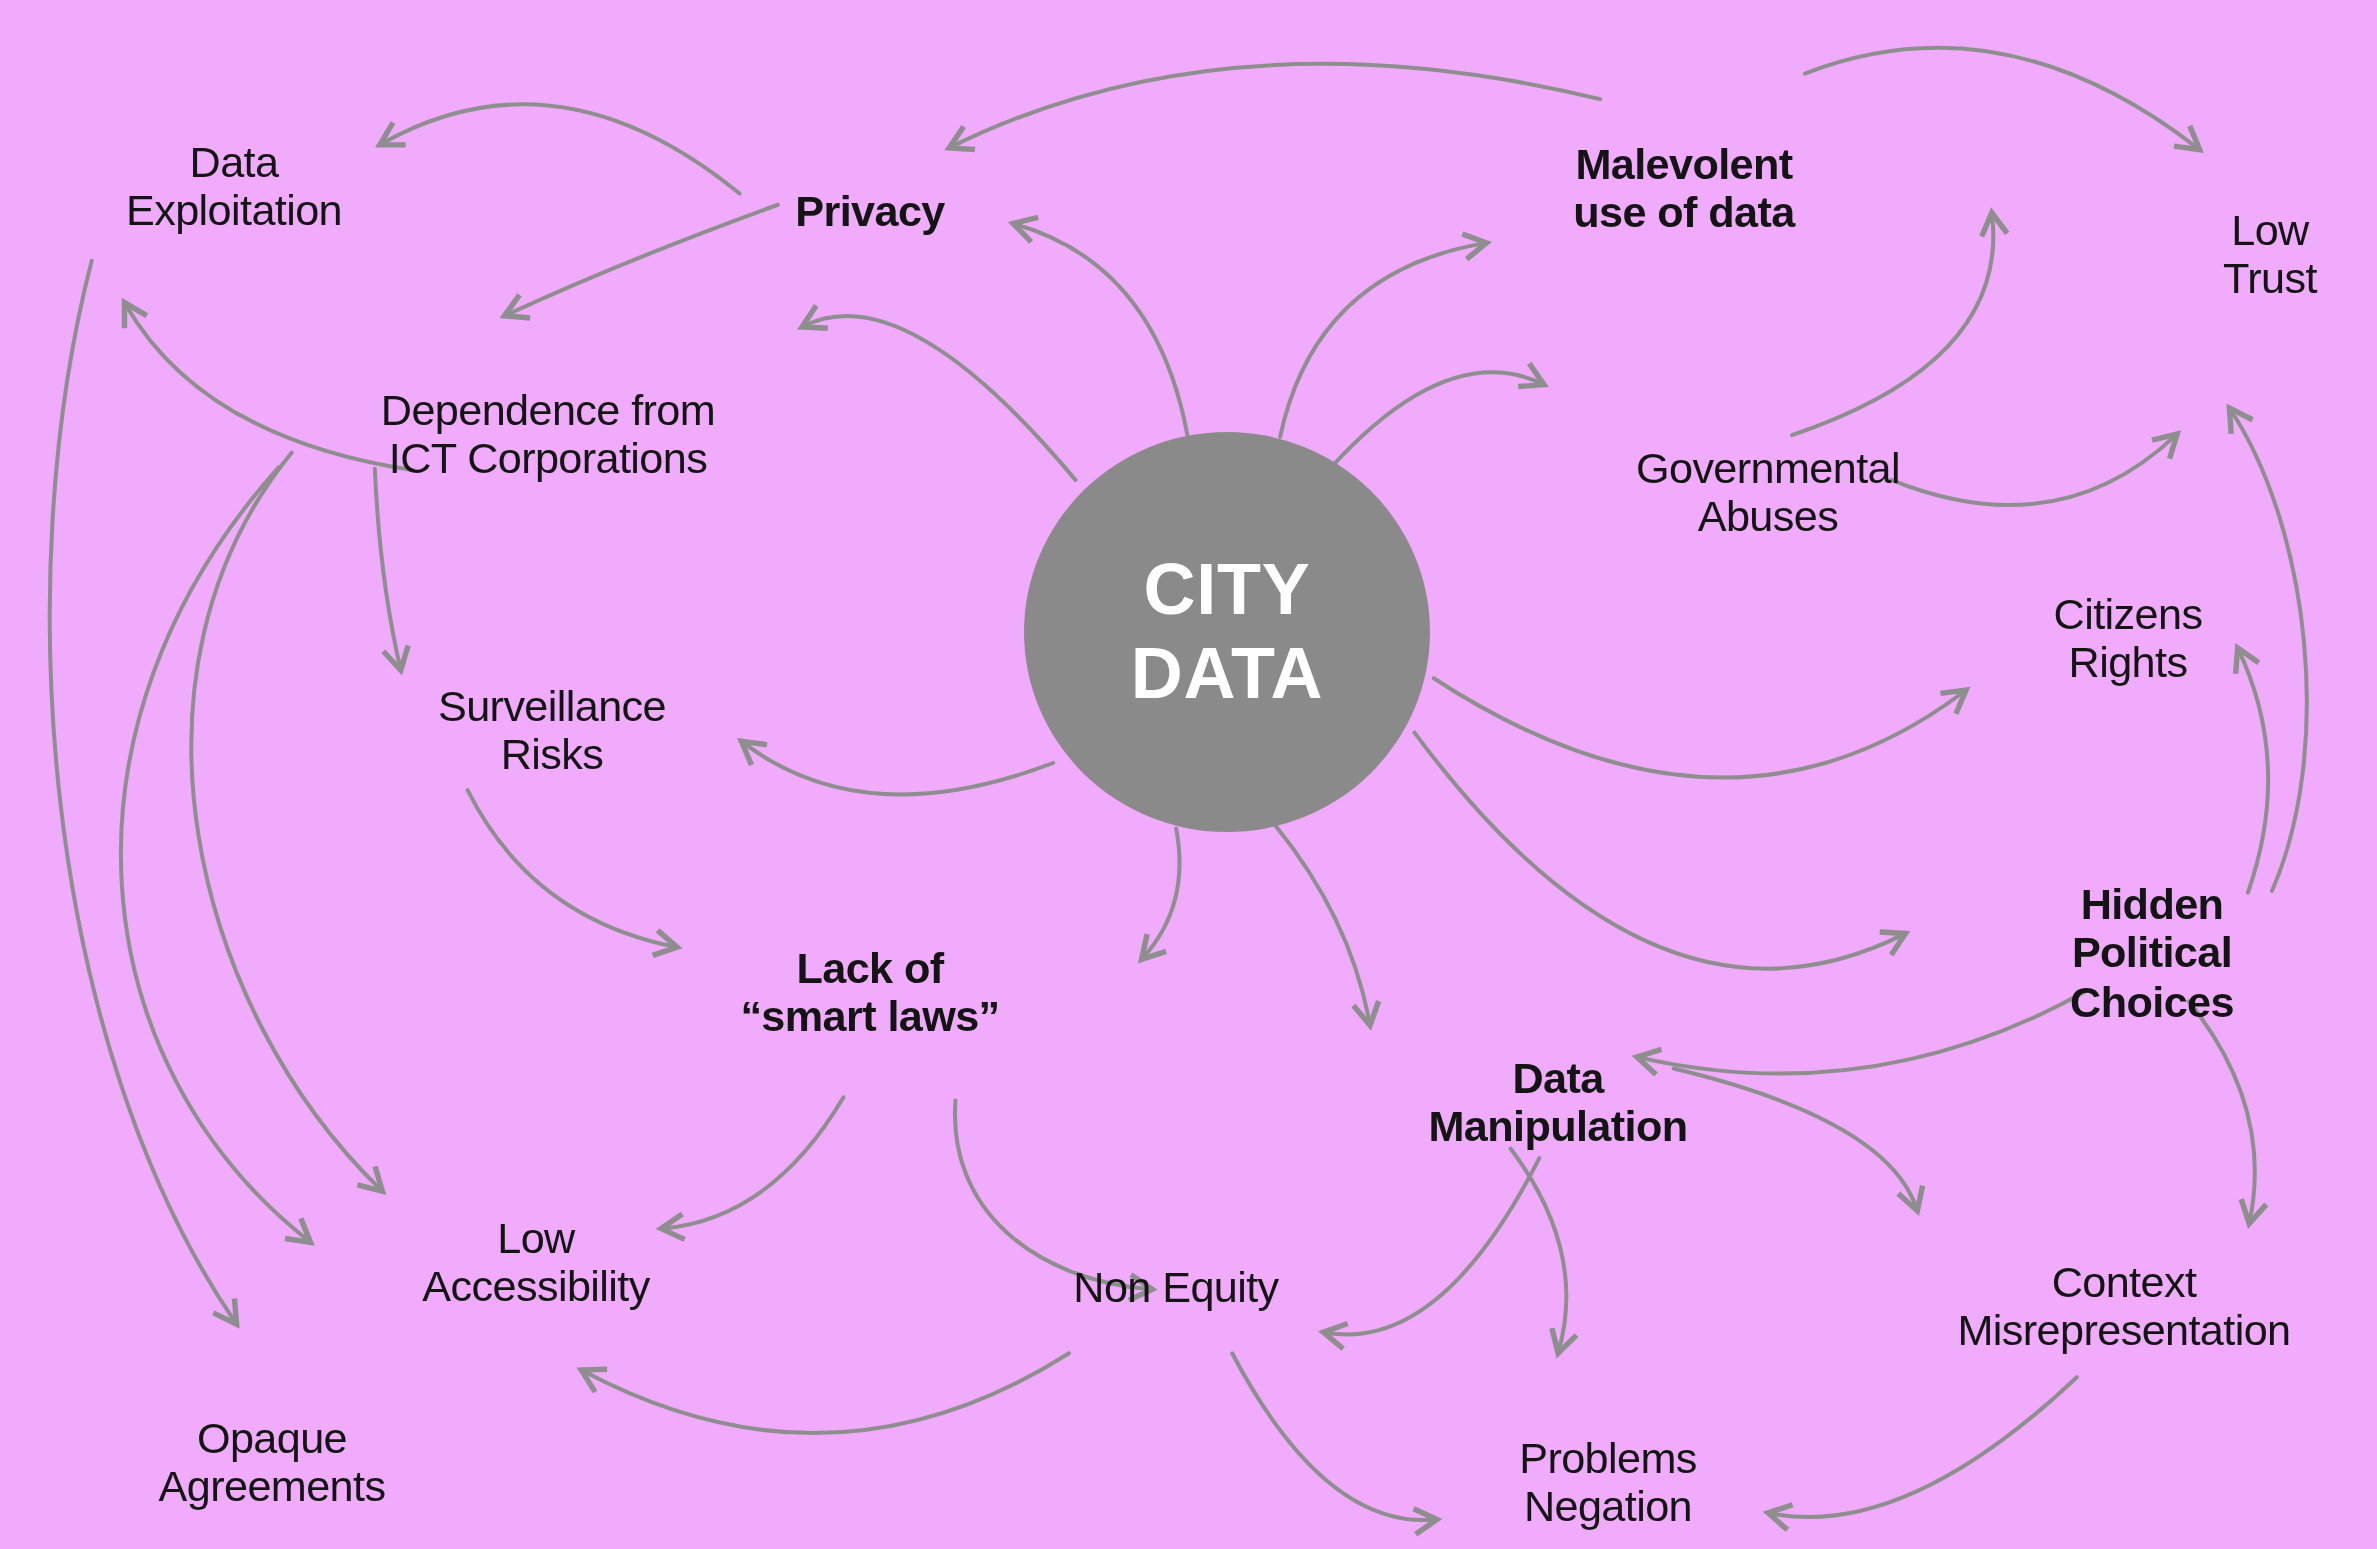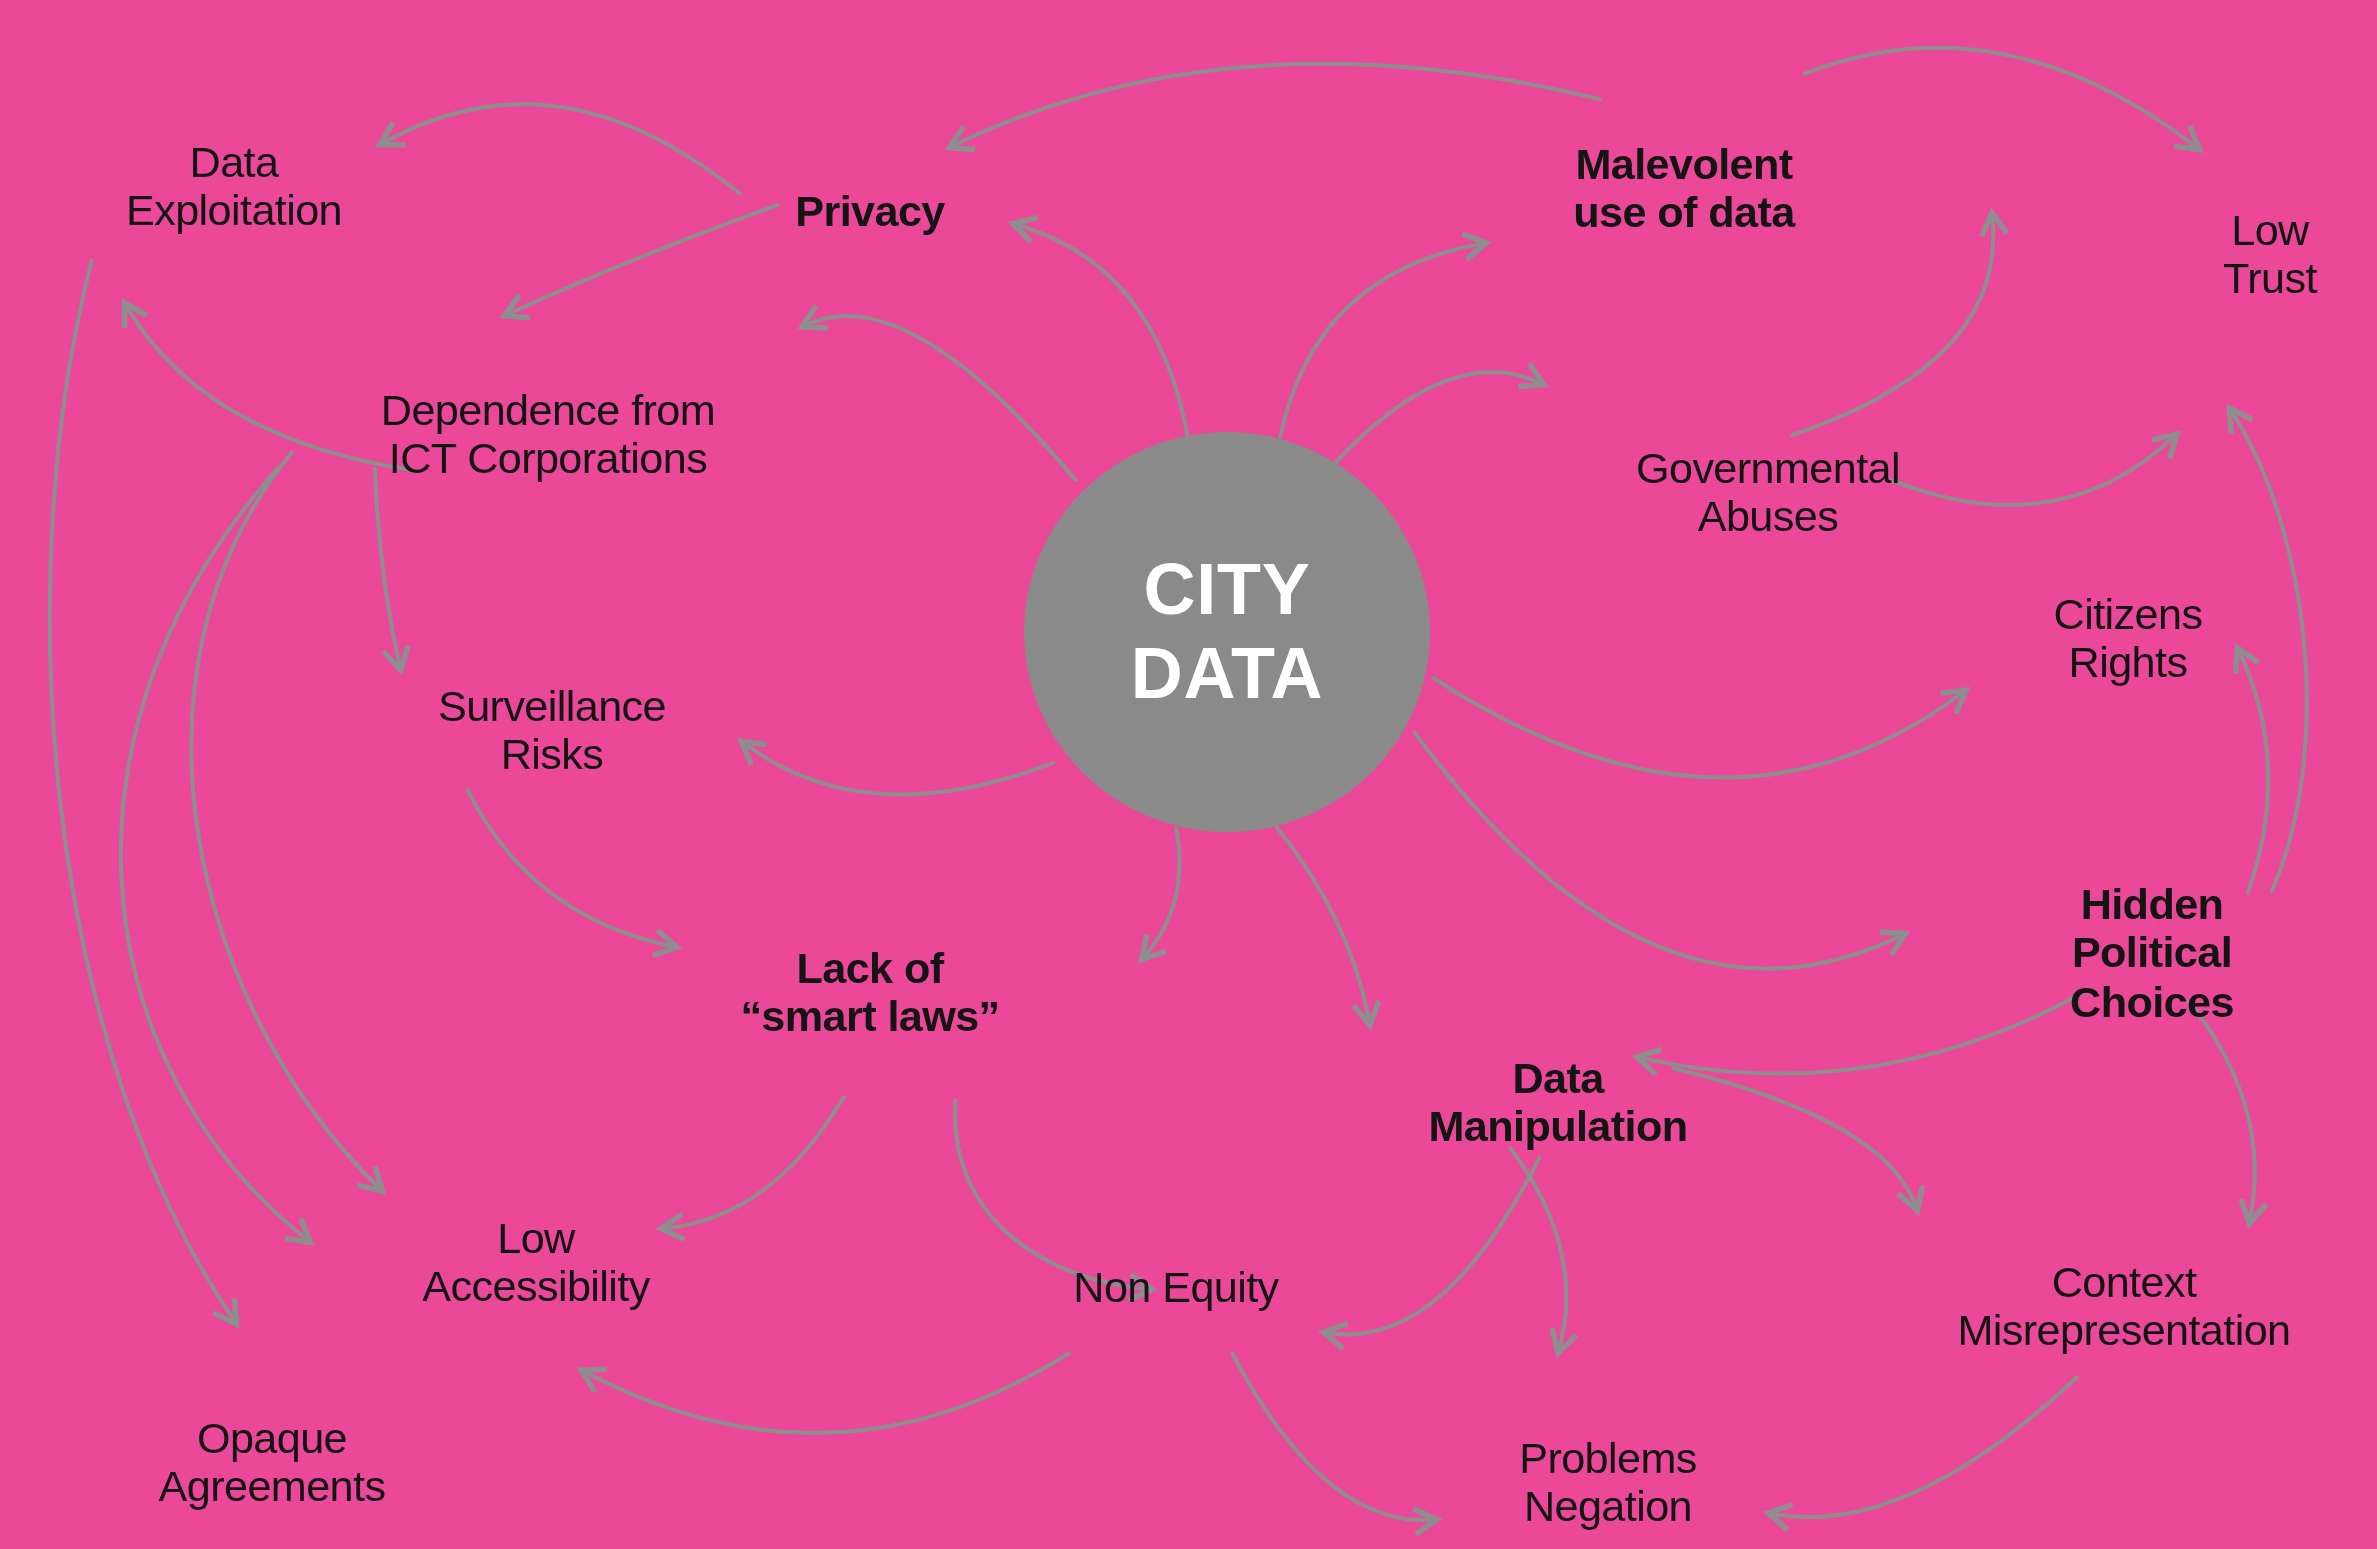--- a/index.html
+++ b/index.html
@@ -6,21 +6,21 @@
     margin: 0;
     padding: 0;
     background: #ffffff;
     font-family: "Liberation Sans", sans-serif;
   }
   #stage {
     position: relative;
     width: 2377px;
     height: 1550px;
     overflow: hidden;
-    background: #ec4899;
+    background: #f0abfc;
   }
   #board {
     position: absolute;
     left: 0; top: 0;
     width: 1189px;
     height: 775px;
     transform: scale(2);
     transform-origin: 0 0;
   }
   #edge-layer {

